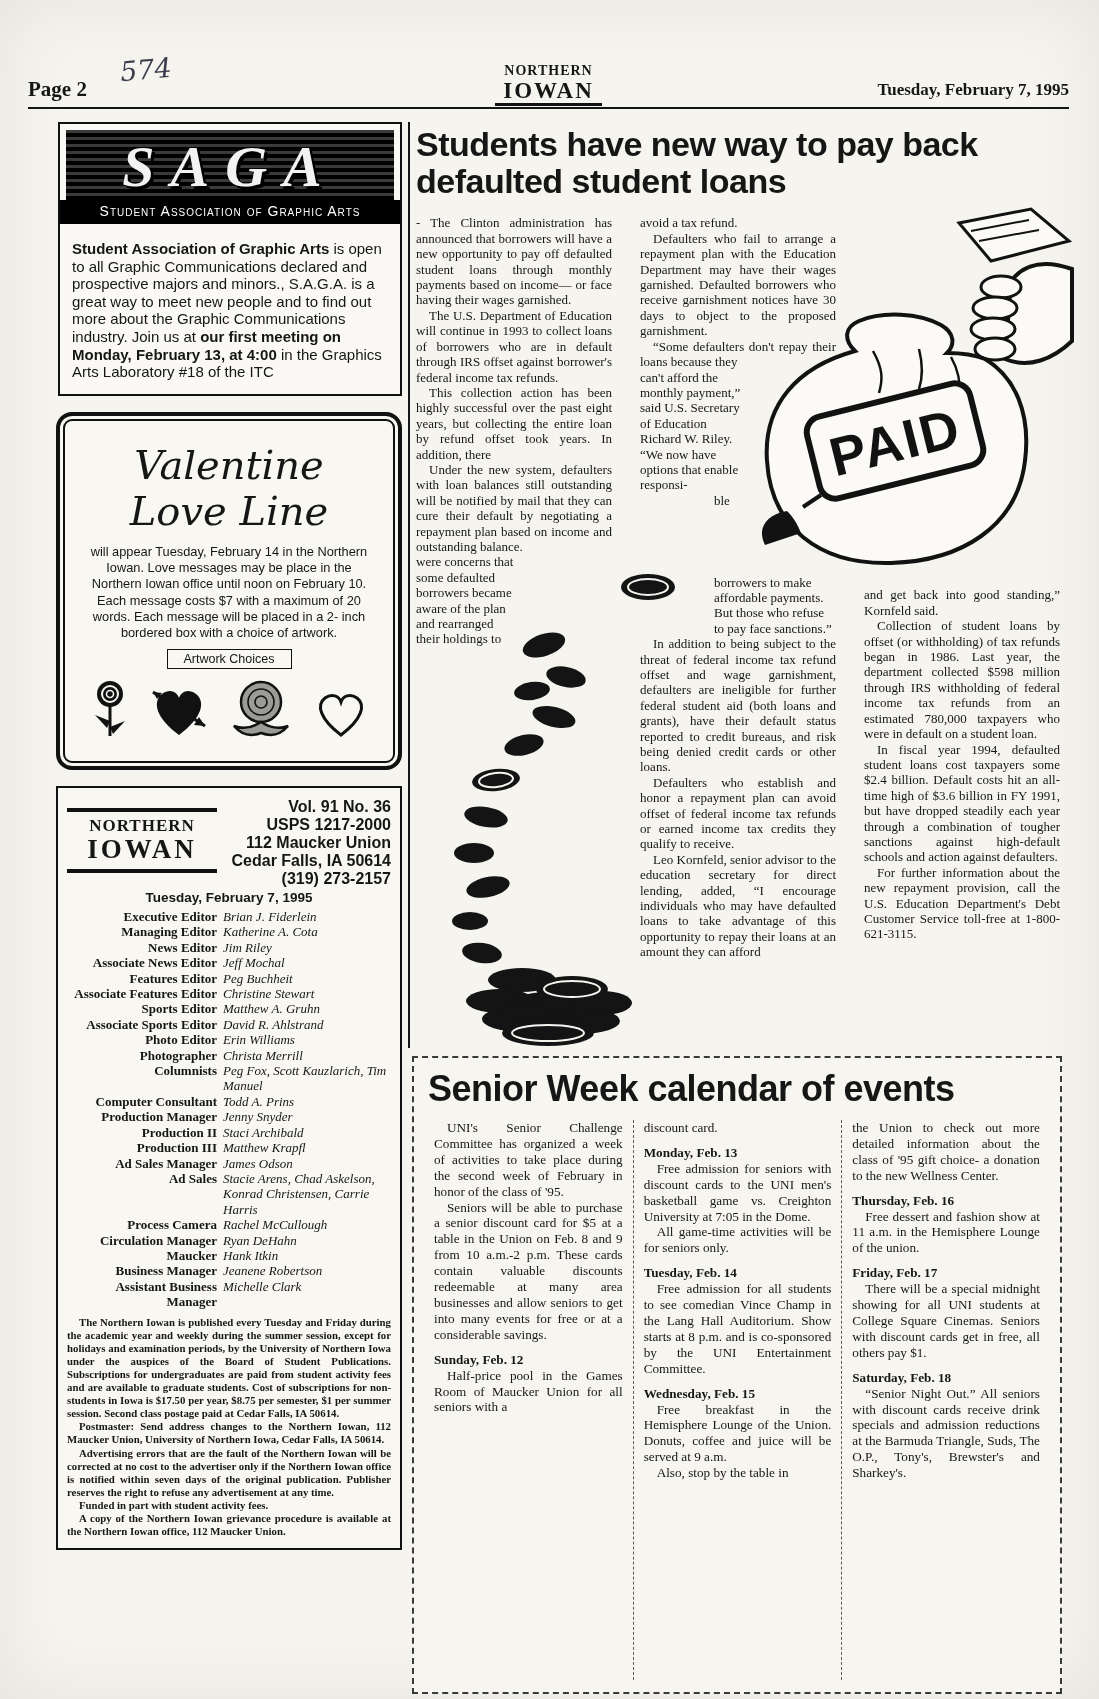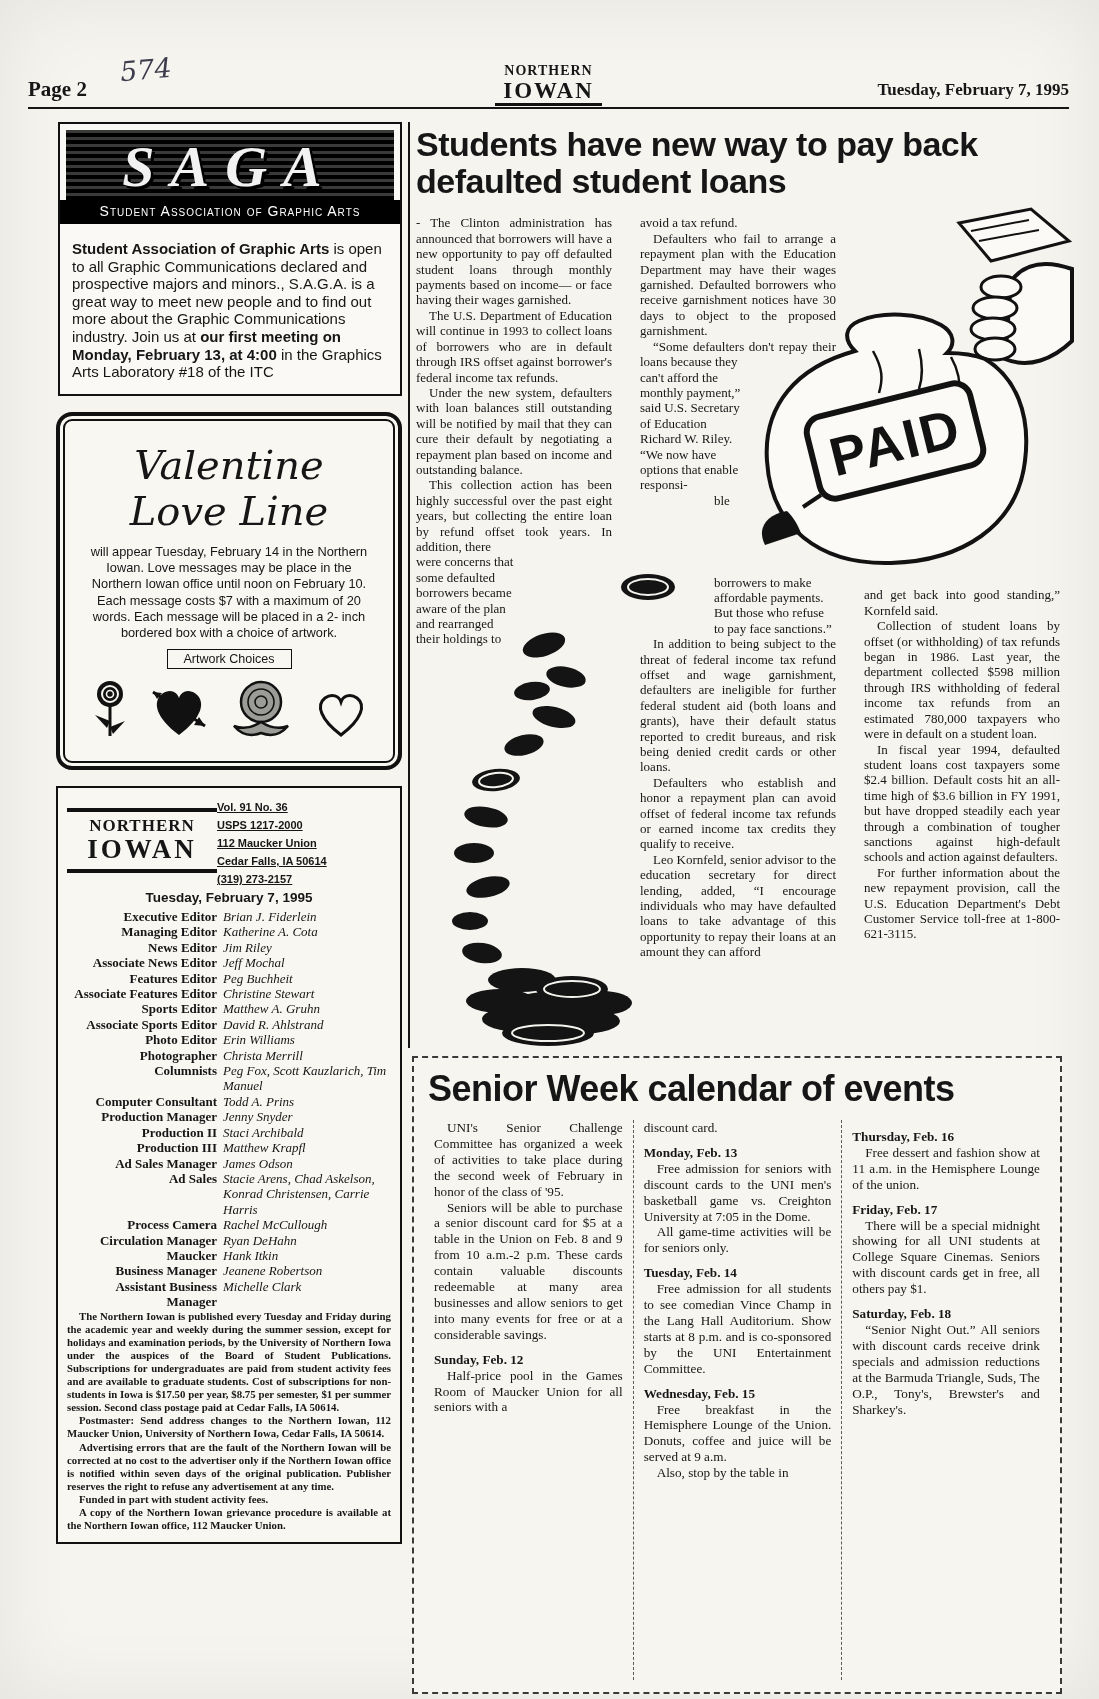--- a/index.html
+++ b/index.html
@@ -44,28 +44,28 @@
   .val-icons { display:flex; justify-content:center; align-items:flex-end; gap:16px; margin-top:8px; }
 
   
   .mast { position:absolute; left:56px; top:786px; width:346px; box-sizing:border-box;
           border:2px solid #111; background:#f8f7f2; padding:8px 9px 10px; }
   .mast-top { display:flex; }
   .mast-logo { width:150px; padding-top:12px; flex:none; }
   .mast-logo-inner { border-top:4px solid #111; border-bottom:4px solid #111; padding:5px 4px 6px; text-align:center; }
   .mast-logo .m1 { display:block; font-weight:bold; font-size:17px; letter-spacing:1px; line-height:1.05; }
   .mast-logo .m2 { display:block; font-weight:bold; font-size:27px; letter-spacing:3px; line-height:1.05; }
-  .mast-info { flex:1; text-align:left; font-family:"Liberation Sans",sans-serif;
-               font-weight:bold; font-size:11px; line-height:18px; padding-top:2px;text-decoration:underline; }
+  .mast-info { flex:1; text-align:right; font-family:"Liberation Sans",sans-serif;
+               font-weight:bold; font-size:16px; line-height:18px; padding-top:2px; }
   .mast-date { text-align:center; font-family:"Liberation Sans",sans-serif; font-weight:bold;
                font-size:13.5px; margin:2px 0 4px; }
   .staff-row { display:flex; font-size:13px; line-height:15.4px; }
   .staff-role { width:150px; flex:none; text-align:right; font-weight:bold; }
   .staff-names { flex:1; padding-left:6px; font-style:italic; }
-  .fine { font-weight:bold; font-size:10.8px; line-height:13.1px; text-align:justify; }
+  .fine { margin-top:6px; font-weight:bold; font-size:10.8px; line-height:13.1px; text-align:justify; }
   .np-fine { margin:0; text-indent:12px; }
 
   
   .article { position:absolute; left:416px; top:126px; width:648px; }
   .art-headline { margin:0; width:586px; font-family:"Liberation Sans",sans-serif;
                   font-weight:bold; font-size:34px; line-height:1.08; letter-spacing:-0.5px; }
   .art-cols { position:relative; display:flex; gap:28px; margin-top:16px; }
   .art-col { width:196px; flex:none; font-size:13px; line-height:15.4px; text-align:justify; }
   .art-col p { margin:0; }
   .np-p { text-indent:13px; }
@@ -265,22 +265,22 @@
       </div>
   </section>
 
   <section class="article">
     <h1 class="art-headline">Students have new way to pay back defaulted student loans</h1>
     <div class="art-cols">
 
       <div class="art-col">
         <p class="np-cont">- The Clinton administration has announced that borrowers will have a new opportunity to pay off defaulted student loans through monthly payments based on income— or face having their wages garnished.</p>
         <p class="np-p">The U.S. Department of Education will continue in 1993 to collect loans of borrowers who are in default through IRS offset against borrower's federal income tax refunds.</p>
+        <p class="np-p">This collection action has been highly successful over the past eight years, but collecting the entire loan by refund offset took years. In addition, there</p>
         <p class="np-p">Under the new system, defaulters with loan balances still outstanding will be notified by mail that they can cure their default by negotiating a repayment plan based on income and outstanding balance.</p>
-        <p class="np-p">This collection action has been highly successful over the past eight years, but collecting the entire loan by refund offset took years. In addition, there</p>
         <div class="fl-r fl1"></div>
         <p class="np-cont np-wrap">were concerns that some defaulted borrowers became aware of the plan and rearranged their holdings to</p>
       </div>
 
       <div class="art-col">
         <p class="np-cont">avoid a tax refund.</p>
         <p class="np-p">Defaulters who fail to arrange a repayment plan with the Education Department may have their wages garnished. Defaulted borrowers who receive garnishment notices have 30 days to object to the proposed garnishment.</p>
         <p class="np-p">“Some defaulters don't repay their loans because they</p>
         <div class="fl-r fl2"></div>
         <p class="np-cont np-wrap">can't afford the monthly payment,” said U.S. Secretary of Education Richard W. Riley. “We now have options that enable responsi-</p>
@@ -364,20 +364,21 @@
           <p class="np-day">Monday, Feb. 13</p>
           <p class="np-p">Free admission for seniors with discount cards to the UNI men's basketball game vs. Creighton University at 7:05 in the Dome.</p>
           <p class="np-p">All game-time activities will be for seniors only.</p>
           <p class="np-day">Tuesday, Feb. 14</p>
           <p class="np-p">Free admission for all students to see comedian Vince Champ in the Lang Hall Auditorium. Show starts at 8 p.m. and is co-sponsored by the UNI Entertainment Committee.</p>
           <p class="np-day">Wednesday, Feb. 15</p>
           <p class="np-p">Free breakfast in the Hemisphere Lounge of the Union. Donuts, coffee and juice will be served at 9 a.m.</p>
           <p class="np-p">Also, stop by the table in</p>
         </div>
       <div class="sen-col">
+          <p class="np-cont">the Union to check out more detailed information about the class of '95 gift choice- a donation to the new Wellness Center.</p>
           <p class="np-day">Thursday, Feb. 16</p>
           <p class="np-p">Free dessert and fashion show at 11 a.m. in the Hemisphere Lounge of the union.</p>
           <p class="np-day">Friday, Feb. 17</p>
           <p class="np-p">There will be a special midnight showing for all UNI students at College Square Cinemas. Seniors with discount cards get in free, all others pay $1.</p>
           <p class="np-day">Saturday, Feb. 18</p>
           <p class="np-p">“Senior Night Out.” All seniors with discount cards receive drink specials and admission reductions at the Barmuda Triangle, Suds, The O.P., Tony's, Brewster's and Sharkey's.</p>
         </div>
     </div>
   </section>
 

